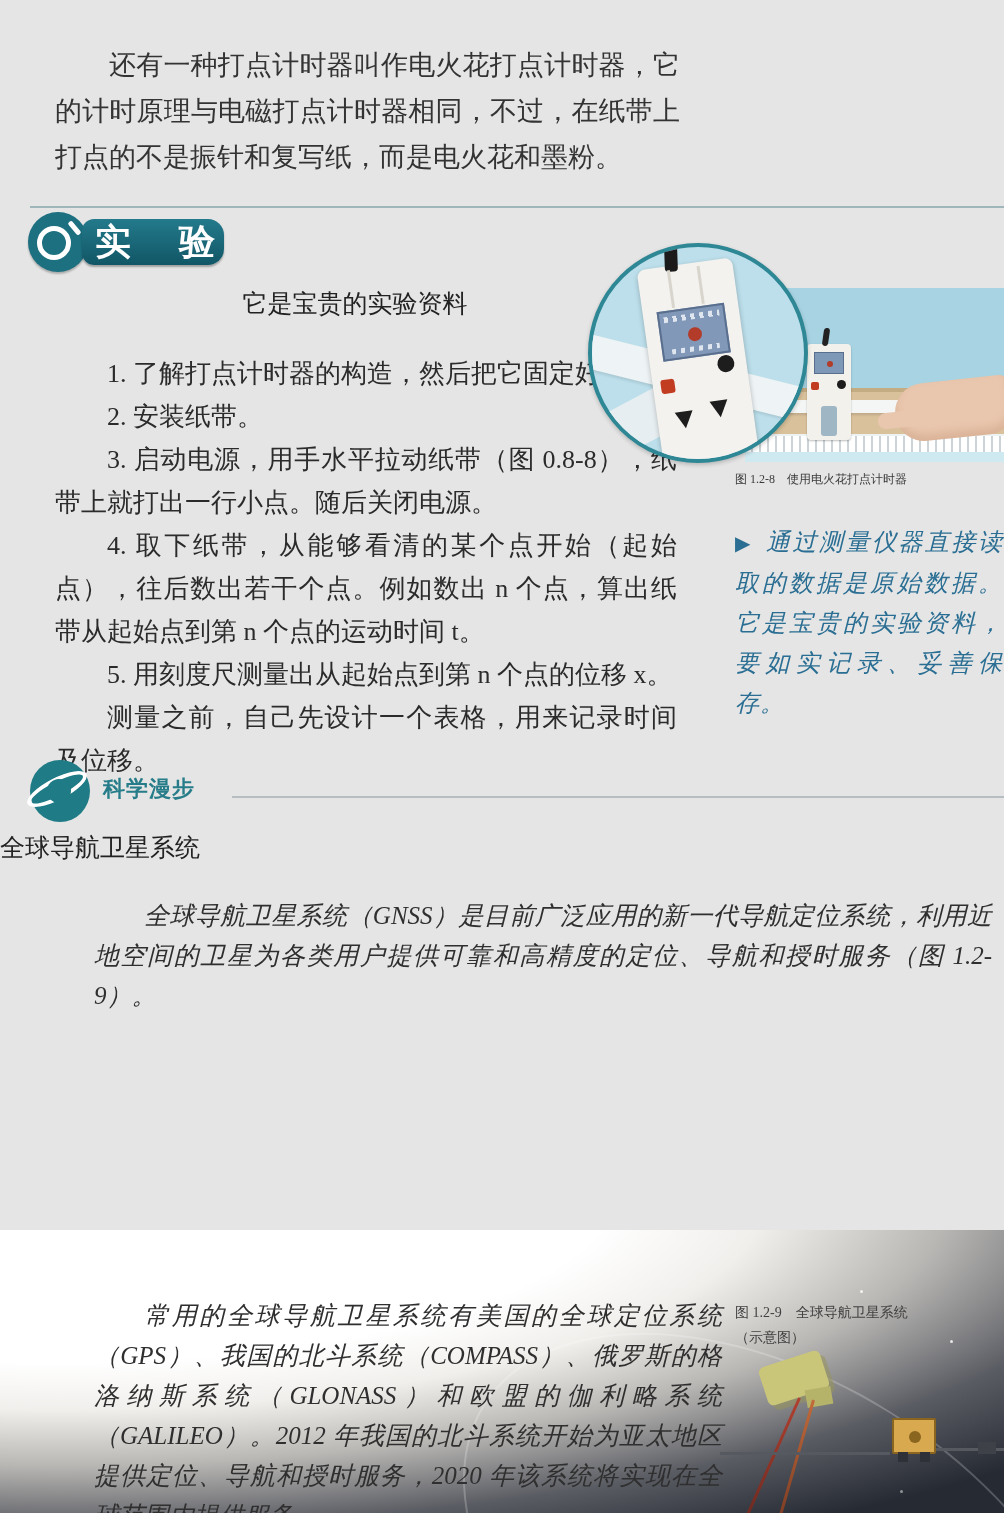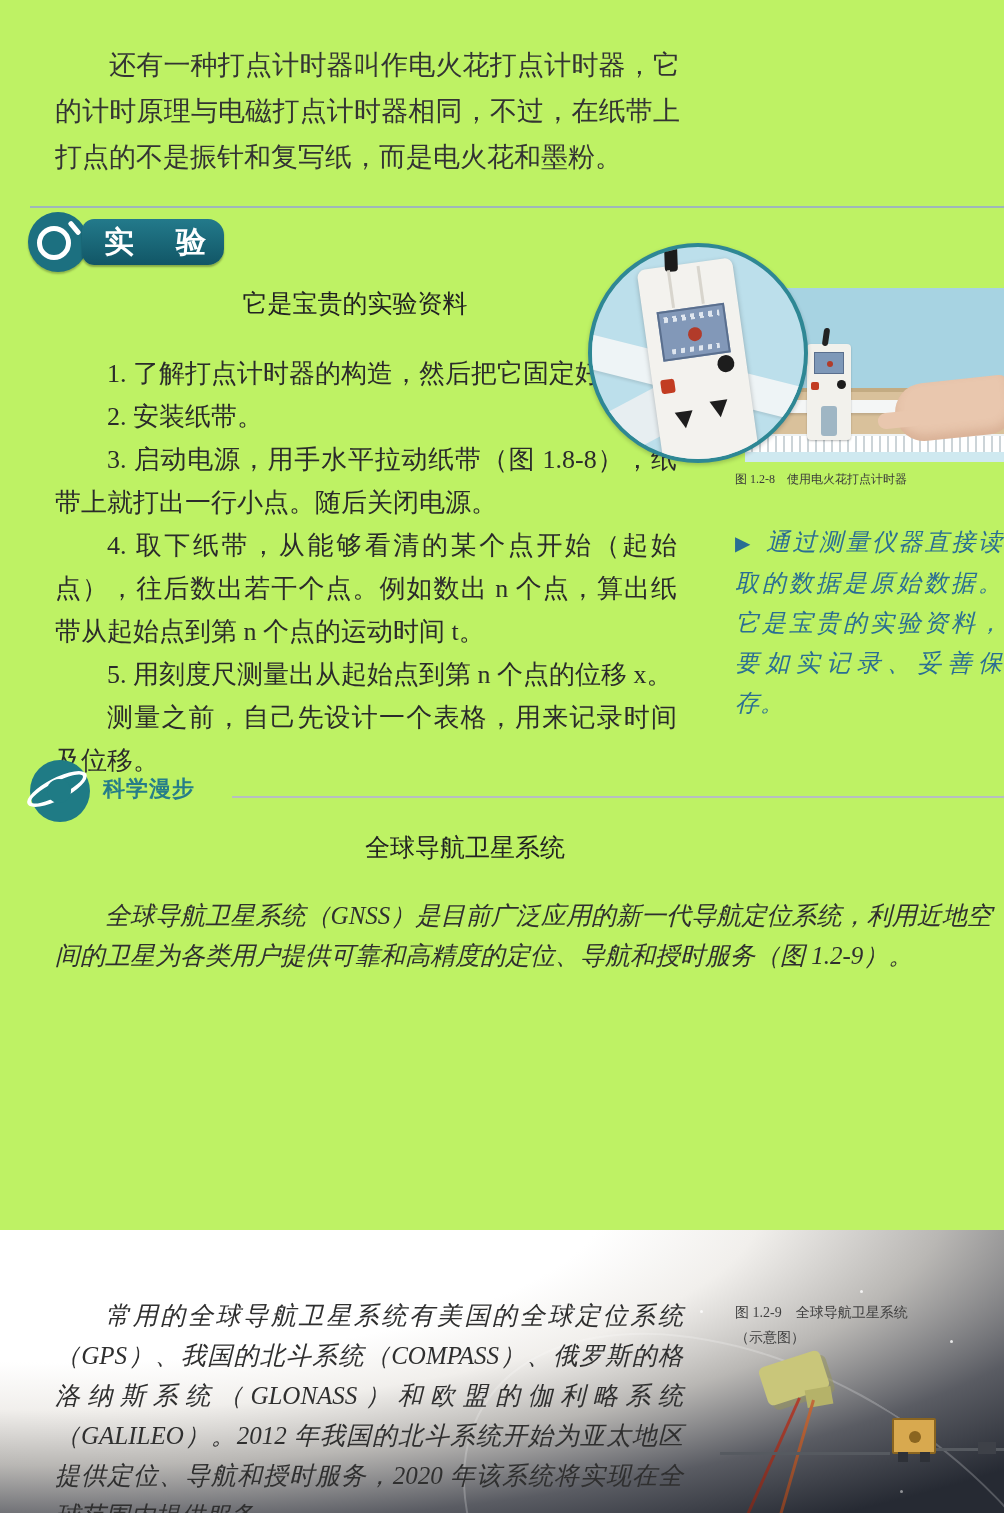--- a/index.html
+++ b/index.html
@@ -1,19 +1,19 @@
 <!DOCTYPE html>
 <html><head>
 <meta charset="utf-8">
 <style>
   * { margin:0; padding:0; box-sizing:border-box; }
   html,body { background:#ffffff; }
   .page {
     position:relative; width:1004px; height:1513px; margin:0 auto;
-    background:#bef264; overflow:hidden;
+    background:#e5e5e5; overflow:hidden;
     font-family:"Liberation Serif", serif; color:#2b2b2b;
   }
   
   .intro {
     position:absolute; left:55px; top:42px; width:625px;
     font-size:27px; line-height:46px; text-indent:2em; text-align:justify;
     color:#333;
   }
   
   .rule-top { position:absolute; left:30px; top:206px; width:974px; height:2px; background:#9fb6ba; }
@@ -31,21 +31,21 @@
     transform:rotate(-40deg); border-radius:2px;
   }
   .badge-pill {
     position:absolute; left:54px; top:7px; width:142px; height:46px;
     background:linear-gradient(#237a8b,#115666); border-radius:12px 16px 16px 12px;
     display:flex; align-items:center; justify-content:center;
     box-shadow:0 2px 2px rgba(0,0,0,.3);
   }
   .badge-pill span {
     color:#ffffff; font-family:"Liberation Sans", sans-serif; font-weight:bold;
-    font-size:30px; letter-spacing:6px; padding-left:10px;
+    font-size:36px; letter-spacing:6px; padding-left:10px;
   }
   .exp-title {
     position:absolute; left:55px; top:287px; width:600px; text-align:center;
     font-size:25px; font-weight:normal; color:#222;
   }
   .steps { position:absolute; left:55px; top:352px; width:622px; }
   .steps p {
     font-size:26px; line-height:43px; text-indent:2em; text-align:justify; color:#2b2b2b;
   }
   
@@ -125,27 +125,27 @@
     border:4px solid #ffffff; transform:rotate(-27deg); background:transparent;
   }
   .walk-core { position:absolute; left:17px; top:19px; width:24px; height:24px; border-radius:50%; background:#1f7b85; }
   .walk-label {
     position:absolute; left:103px; top:774px;
     font-family:"Liberation Sans", sans-serif; font-weight:bold;
     font-size:22px; color:#267d89; letter-spacing:1px;
   }
   .walk-line { position:absolute; left:232px; top:796px; width:772px; height:2px; background:#b7bec1; }
   .gnss-title {
-    position:absolute; left:0; top:831px; width:930px; text-align:center;
+    position:absolute; left:0; top:831px; width:930px; 
     font-size:25px; font-weight:normal; color:#222; z-index:2;
   }
   .gnss { position:absolute; left:55px; top:896px; width:937px; z-index:2; }
   .gnss p, .gnss-last {
     font-size:25px; line-height:40px; text-indent:2em; text-align:justify;
-    color:#2f2f2f; font-style:italic;
+    color:#2f2f2f; font-style:italic;margin-left:39px;
   }
   .gnss-last { position:absolute; left:55px; top:1296px; width:628px; z-index:2; }
   .fig-cap2 {
     position:absolute; left:735px; top:1300px; width:264px; z-index:2;
     font-size:14px; line-height:25px; color:#3f3f3f;
   }
   
   .space {
     position:absolute; left:0; top:1230px; width:1004px; height:283px; z-index:0;
     background:radial-gradient(ellipse 130% 140% at 6% -12%,
@@ -198,21 +198,21 @@
     <div class="badge-pill">
       <span>实　验</span>
     </div>
   </div>
 
   <h2 class="exp-title">它是宝贵的实验资料</h2>
 
   <div class="steps">
     <p>1. 了解打点计时器的构造，然后把它固定好。</p>
     <p>2. 安装纸带。</p>
-    <p>3. 启动电源，用手水平拉动纸带（图 1.8-8），纸带上就打出一行小点。随后关闭电源。</p>
+    <p>3. 启动电源，用手水平拉动纸带（图 0.8-8），纸带上就打出一行小点。随后关闭电源。</p>
     <p>4. 取下纸带，从能够看清的某个点开始（起始点），往后数出若干个点。例如数出 n 个点，算出纸带从起始点到第 n 个点的运动时间 t。</p>
     <p>5. 用刻度尺测量出从起始点到第 n 个点的位移 x。</p>
     <p>测量之前，自己先设计一个表格，用来记录时间及位移。</p>
   </div>
 
   <div class="photo">
     <div class="ph-table"></div>
     <div class="ph-table-edge"></div>
     <div class="ph-tape"></div>
     <div class="ph-ruler"></div>

